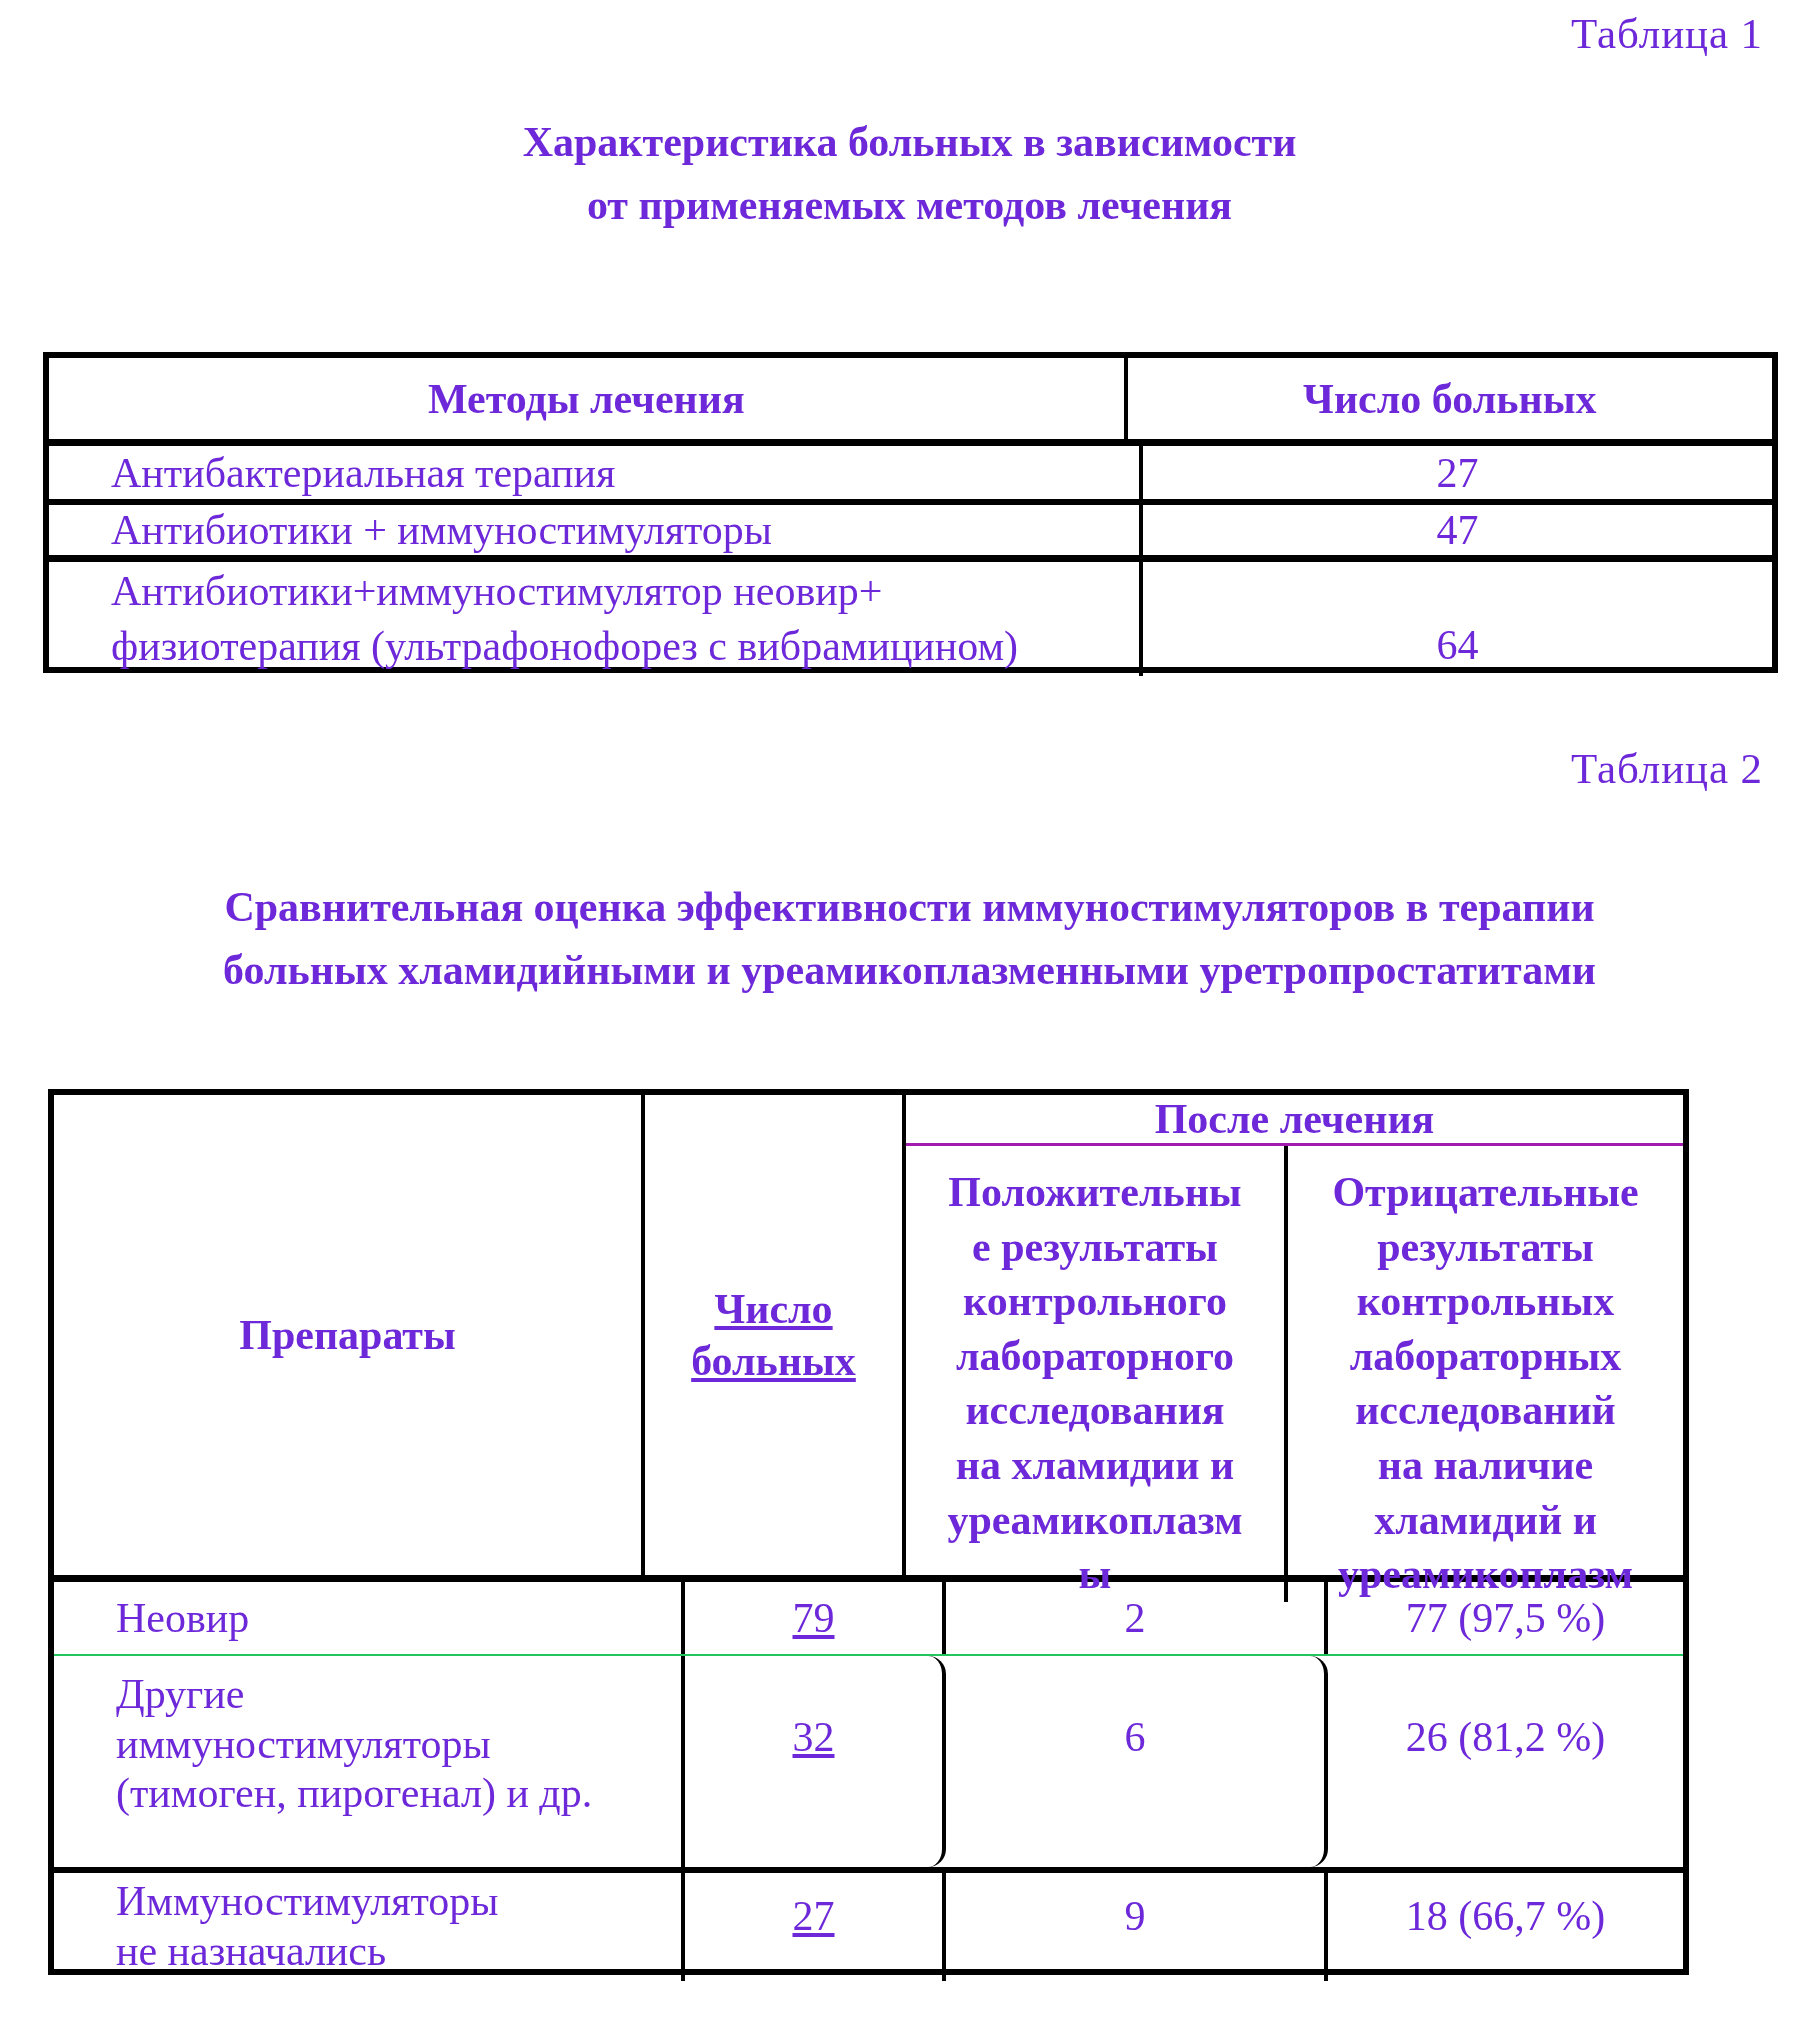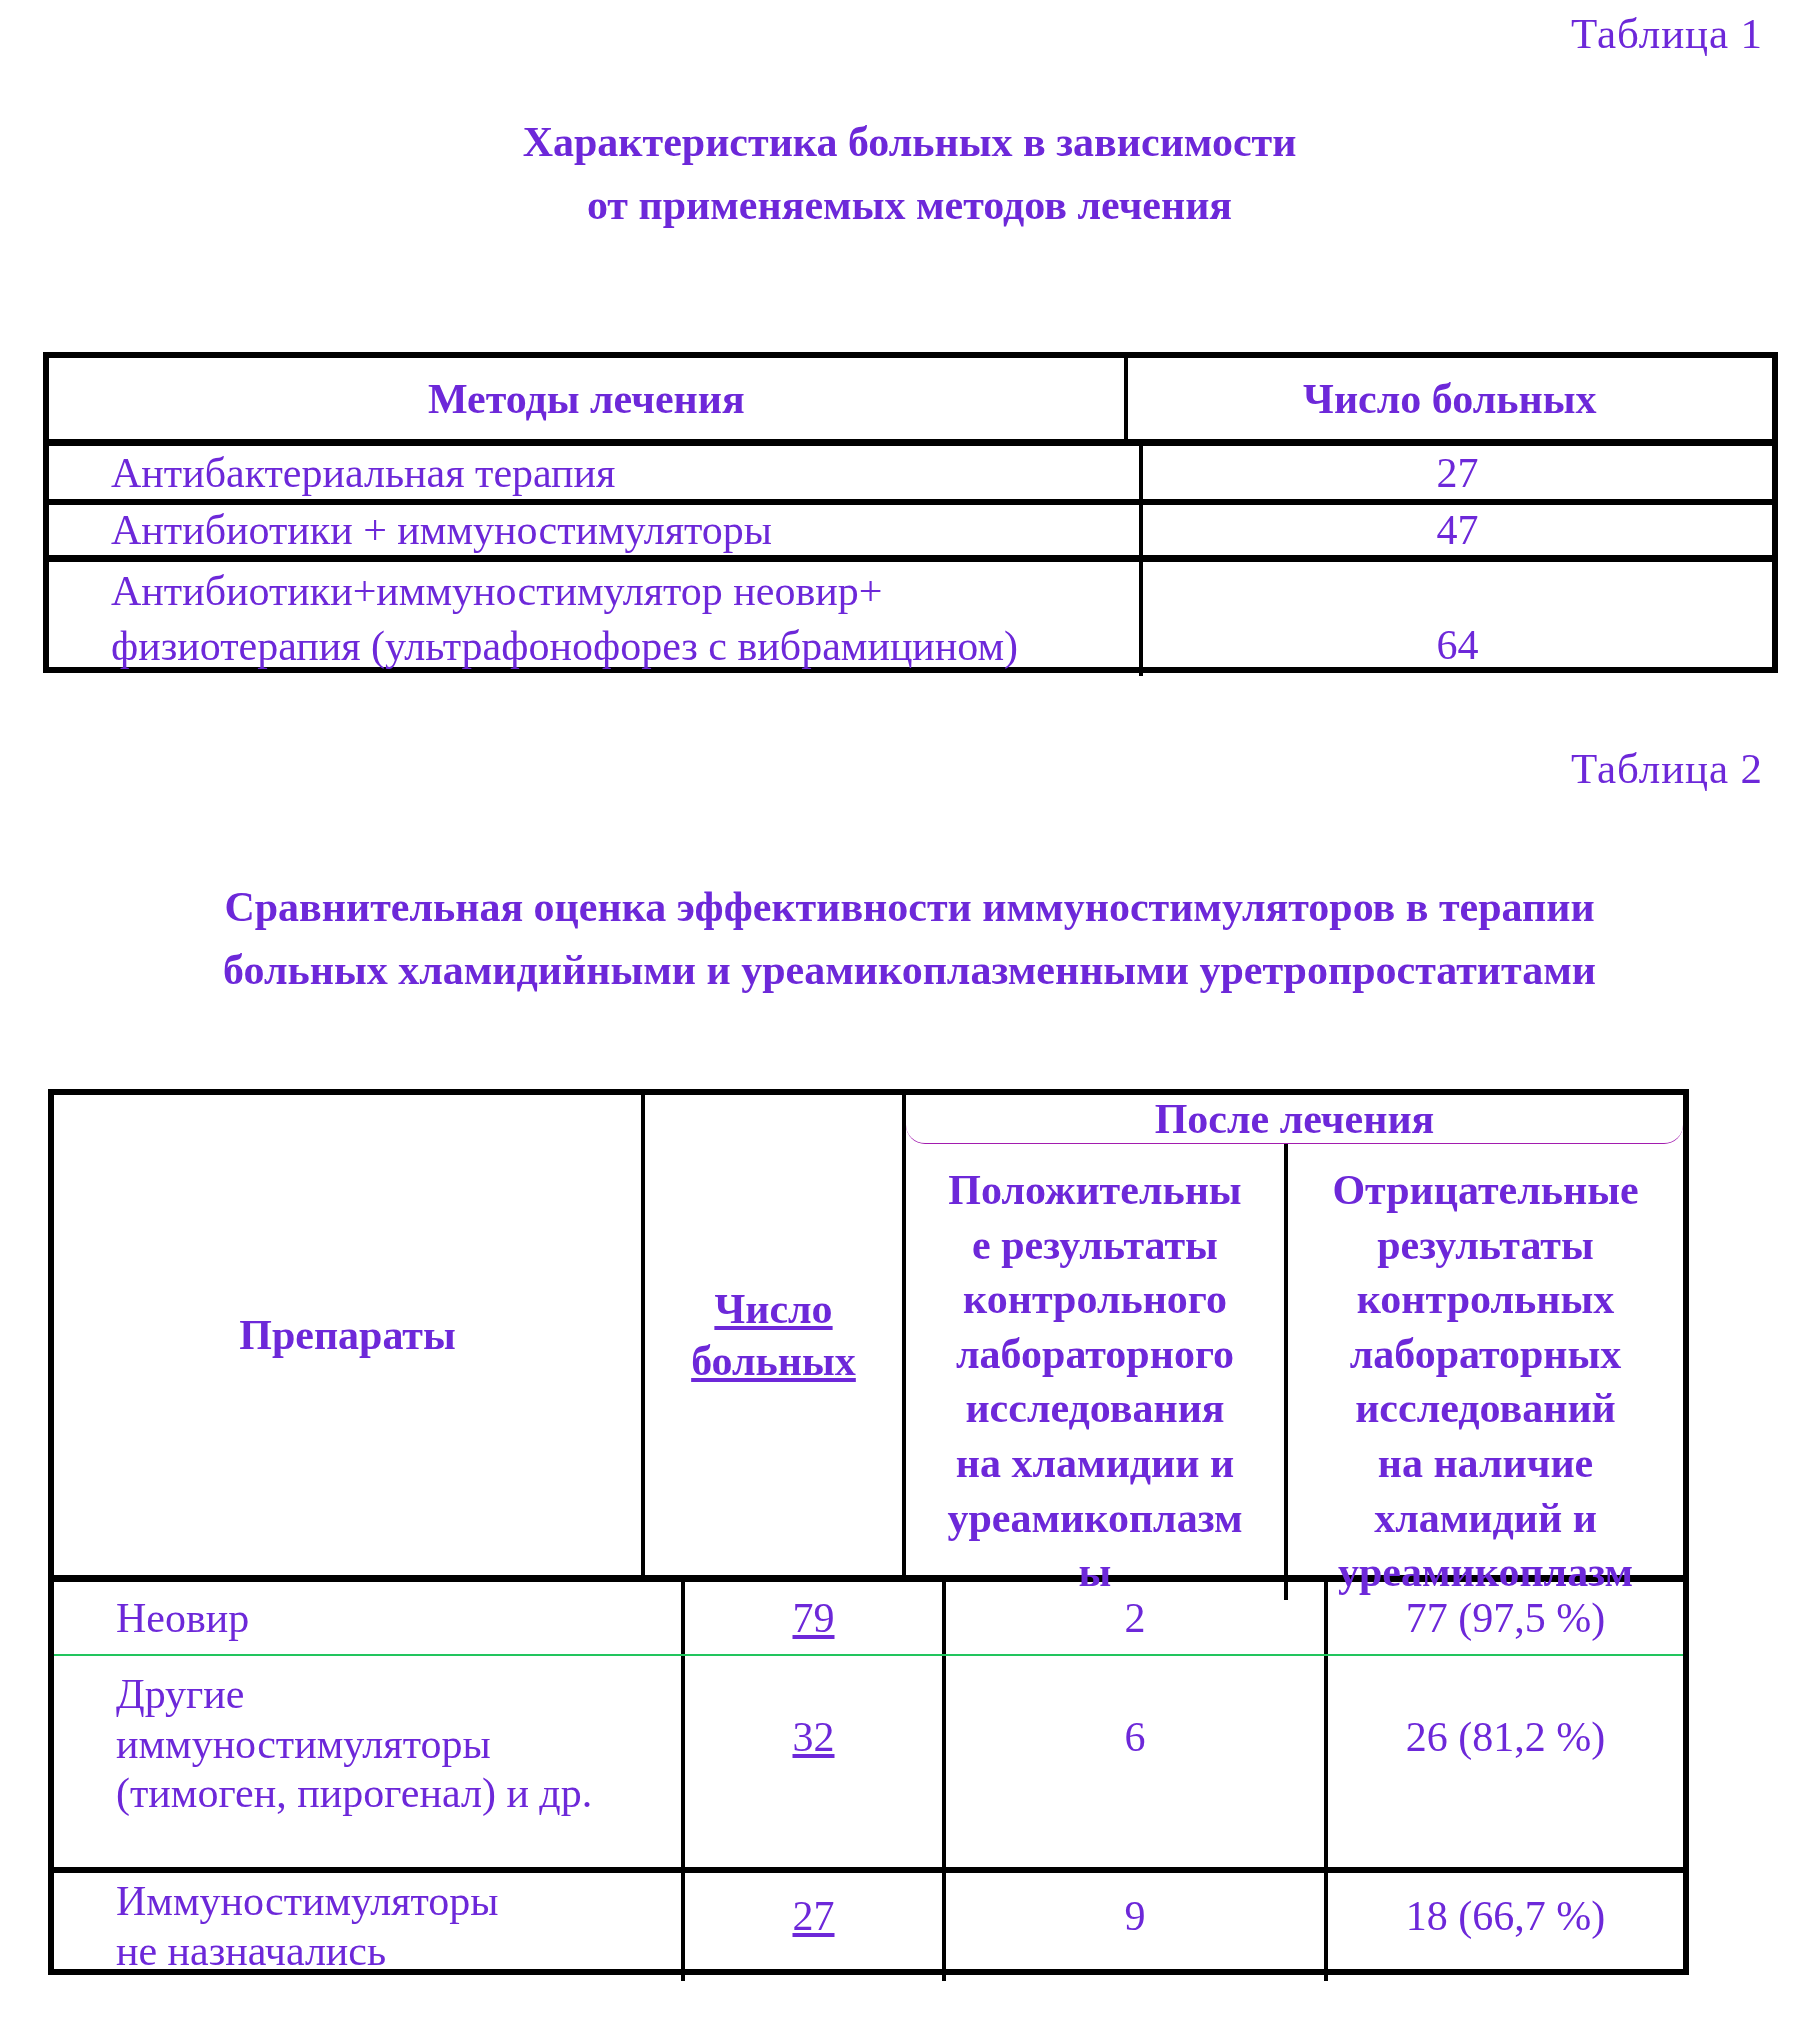--- a/index.html
+++ b/index.html
@@ -74,39 +74,38 @@
   #table2 .colA { width: 591px; border-right: 4.3px solid #000; }
   #table2 .colB { width: 261px; border-right: 4.3px solid #000; text-decoration: underline; }
   #table2 .colC { width: 382px; border-right: 4.3px solid #000; }
   #table2 .colD { flex: 1; }
 
   #t2-hband { height: 487px; border-bottom: 7.8px solid #000; }
   #t2-hband .colA, #t2-hband .colB { align-items: center; }
   .after-group { flex: 1; display: flex; flex-direction: column; }
   .after-cell {
     height: 67px;
-    border-bottom: 1px solid #a21caf;
+    border-bottom: 3px solid #a21caf;
     display: flex; align-items: center; justify-content: center;
     font-weight: 700;
-    border-radius: 19px;
   }
   .sub-row { flex: 1; display: flex; }
   .sub-row .cell {
     align-items: flex-start;
     padding-top: 19px;
     line-height: 1.3;
   }
   #t2-hband .colB { line-height: 1.25; }
 
   #t2-row0 { height: 74px;  border-bottom: 2px solid #22c55e; justify-content: space-between; }
   #t2-row1 { height: 217px; border-bottom: 6px solid #000; }
   #t2-row2 { height: 108px; }
 
   #t2-row1 .txt  { align-items: flex-start; padding-top: 14px; line-height: 1.18; }
-  #t2-row1 .num  { align-items: flex-start; padding-top: 57px; }
+  #t2-row1 .num  { align-items: flex-start; padding-top: 57px; border-radius: 18px; }
   #t2-row2 .txt  { line-height: 1.18; }
   #t2-row2 .num  { align-items: flex-start; padding-top: 19px; }
 </style>
 </head>
 <body>
 
 <div class="page">
 
   <div id="t1-label" class="tbl-label">Таблица 1</div>
 

